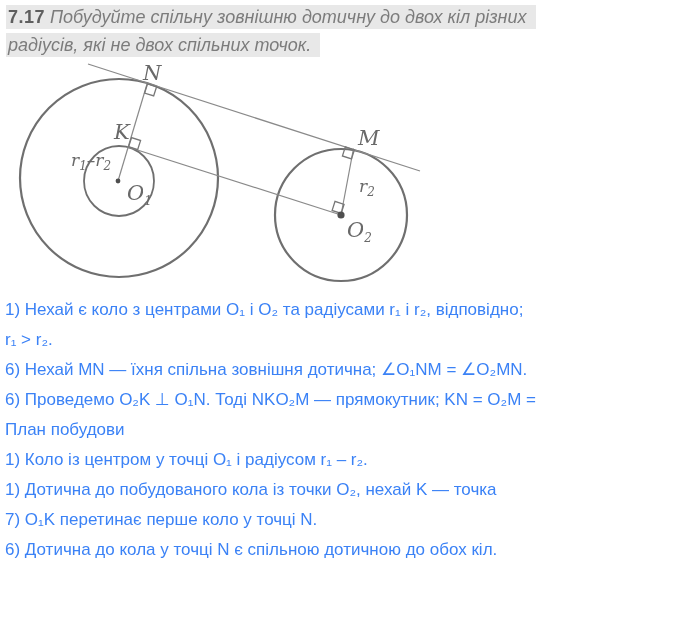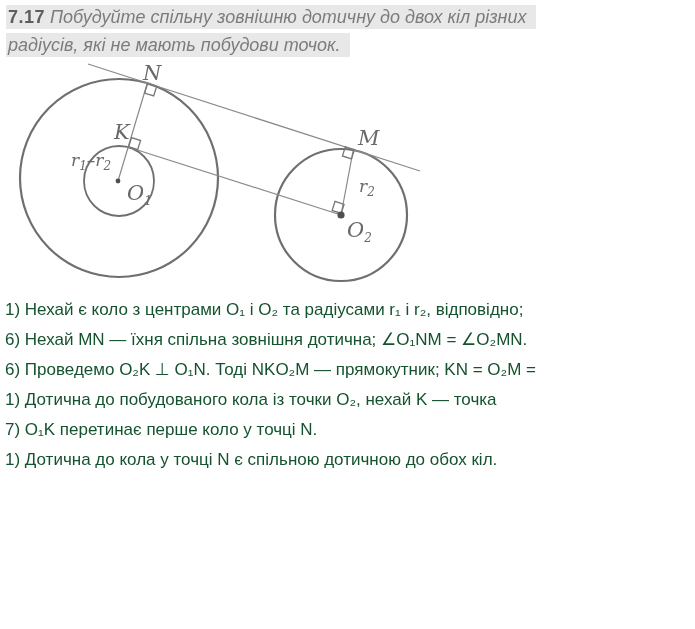--- a/index.html
+++ b/index.html
@@ -21,31 +21,31 @@
   .circ-aux{fill:none;stroke:#6f6f6f;stroke-width:1.8;}
   .ln{stroke:#8a8a8a;stroke-width:1.2;fill:none;}
   .ra{fill:none;stroke:#777777;stroke-width:1.3;}
   .dot{fill:#4f4f4f;stroke:none;}
   .lbl{font-family:"DejaVu Serif","Liberation Serif",serif;font-style:italic;
        font-size:21px;fill:#696969;}
   .lbl-sm{font-family:"DejaVu Serif","Liberation Serif",serif;font-style:italic;
        font-size:17px;fill:#696969;}
   .fsub{font-size:12px;}
   
-  .solution{padding-left:5px;font-size:17px;color:#14532d;}
+  .solution{padding-left:5px;font-size:17px;color:#3b82f6;}
   .solution p{margin:0;line-height:30px;white-space:nowrap;}
 </style>
 </head>
 <body>
 
 <div class="page">
 
   <div class="problem">
     <p><span class="hl"><span class="pnum">7.17</span><span>Побудуйте спільну зовнішню дотичну до двох кіл різних</span></span></p>
-    <p><span class="hl"><span>радіусів, які не мають побудови точок.</span></span></p>
+    <p><span class="hl"><span>радіусів, які не двох спільних точок.</span></span></p>
   </div>
 
   <div class="figure-wrap">
     <svg width="695" height="236" viewBox="0 0 695 236">
 
       <circle class="circ" cx="119" cy="119" r="99"></circle>
       <circle class="circ-aux" cx="119" cy="122" r="35"></circle>
       <circle class="circ" cx="341" cy="156" r="66"></circle>
 
       <line class="ln" x1="88" y1="5" x2="420" y2="112"></line>
@@ -66,20 +66,23 @@
       <text class="lbl" x="358" y="86">M</text>
       <text class="lbl" x="127" y="141"><tspan>O</tspan><tspan class="fsub" dy="5">1</tspan></text>
       <text class="lbl" x="347" y="178"><tspan>O</tspan><tspan class="fsub" dy="5">2</tspan></text>
       <text class="lbl-sm" x="359" y="133"><tspan>r</tspan><tspan class="fsub" dy="4">2</tspan></text>
       <text class="lbl-sm" x="71" y="107"><tspan>r</tspan><tspan class="fsub" dy="4">1</tspan><tspan dy="-4">–</tspan><tspan>r</tspan><tspan class="fsub" dy="4">2</tspan></text>
     </svg>
   </div>
 
   <div class="solution">
     <p>1) Нехай є коло з центрами O₁ і O₂ та радіусами r₁ і r₂, відповідно;</p>
+    <p>r₁ &gt; r₂.</p>
     <p>6) Нехай MN — їхня спільна зовнішня дотична; ∠O₁NM = ∠O₂MN.</p>
     <p>6) Проведемо O₂K ⊥ O₁N. Тоді NKO₂M — прямокутник; KN = O₂M =</p>
+    <p>План побудови</p>
+    <p>1) Коло із центром у точці O₁ і радіусом r₁ – r₂.</p>
     <p>1) Дотична до побудованого кола із точки O₂, нехай K — точка</p>
     <p>7) O₁K перетинає перше коло у точці N.</p>
-    <p>1) Дотична до кола у точці N є спільною дотичною до обох кіл.</p>
+    <p>6) Дотична до кола у точці N є спільною дотичною до обох кіл.</p>
   </div>
 
 </div>
 
 </body></html>

